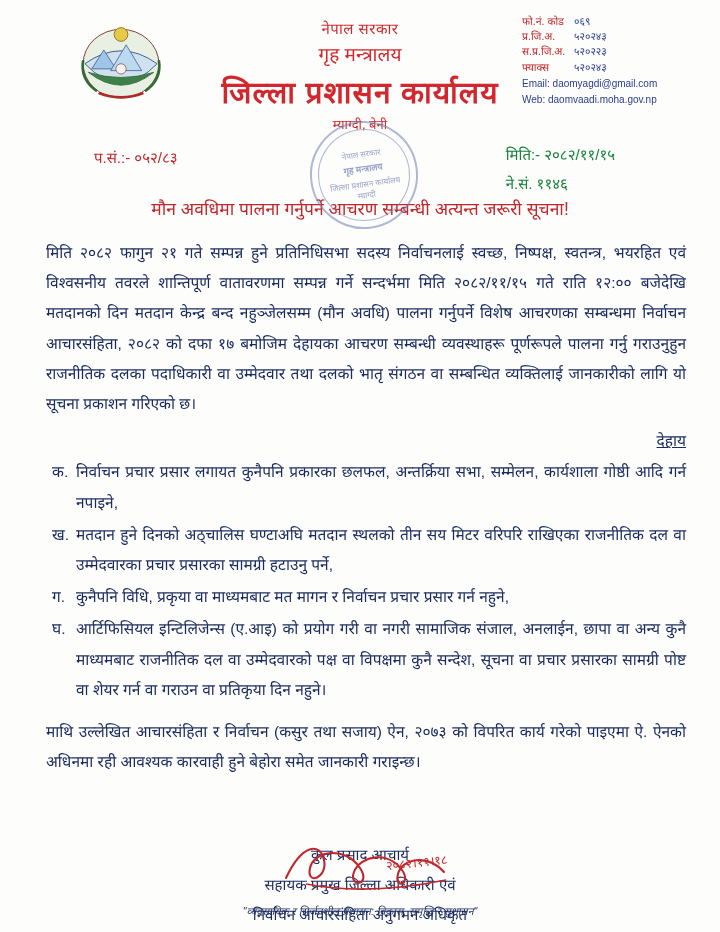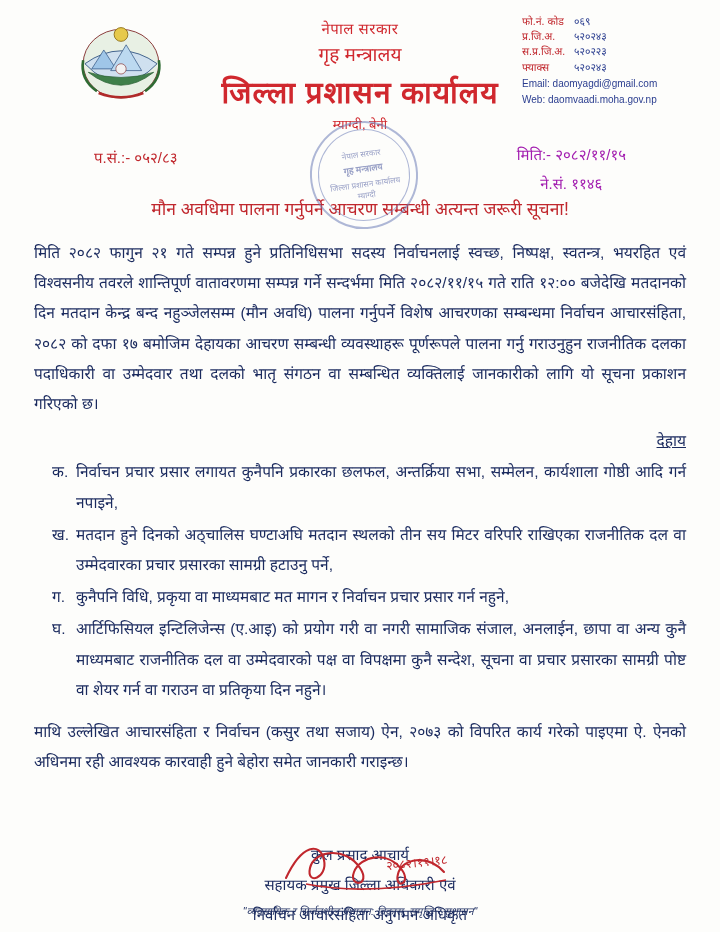--- a/index.html
+++ b/index.html
@@ -78,24 +78,24 @@
     height: 62px;
   }
   .patra-no {
     position: absolute;
     left: 74px; top: 8px;
     color: #c0272d;
     font-size: 15px;
   }
   .miti {
     position: absolute;
-    right: 74px; top: 2px;
-    color: #a21caf;
-    font-size: 15px;
-    text-align: center;
+    right: 85px; top: 2px;
+    color: #15803d;
+    font-size: 15px;
+    text-align: left;
     line-height: 1.9;
   }
   .stamp {
     position: absolute;
     left: 290px; top: -18px;
     width: 108px; height: 108px;
     border: 2px solid #6f7fb8;
     border-radius: 50%;
     opacity: 0.55;
     transform: rotate(-8deg);
@@ -130,21 +130,21 @@
     text-align: center;
     color: #c0272d;
     font-size: 17.5px;
     font-weight: normal;
     margin: 6px 0 18px 0;
   }
   p.para {
     font-size: 15.5px;
     line-height: 1.95;
     text-align: justify;
-    margin: 0 0 10px 0;
+    margin: 0 0 10px 12px;
     color: #1a2a5e;
   }
   .dehaya {
     text-align: right;
     font-size: 15.5px;
     margin: 4px 0 6px 0;
     color: #1a2a5e;
     text-decoration: underline;
   }
   ol.clauses {

